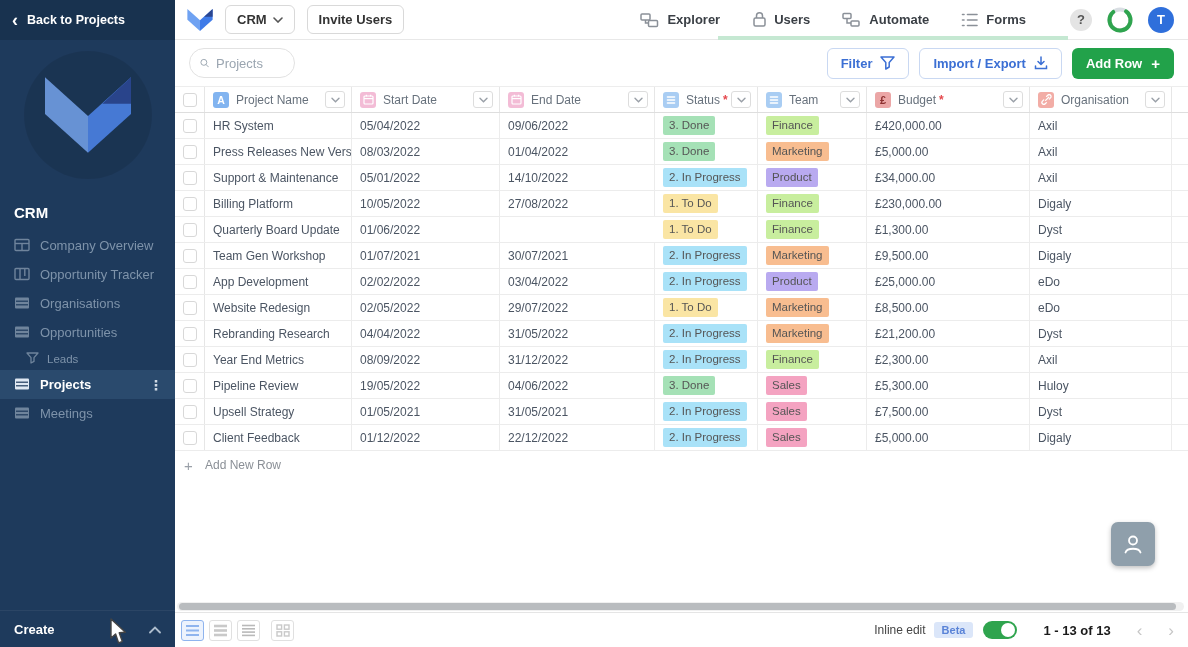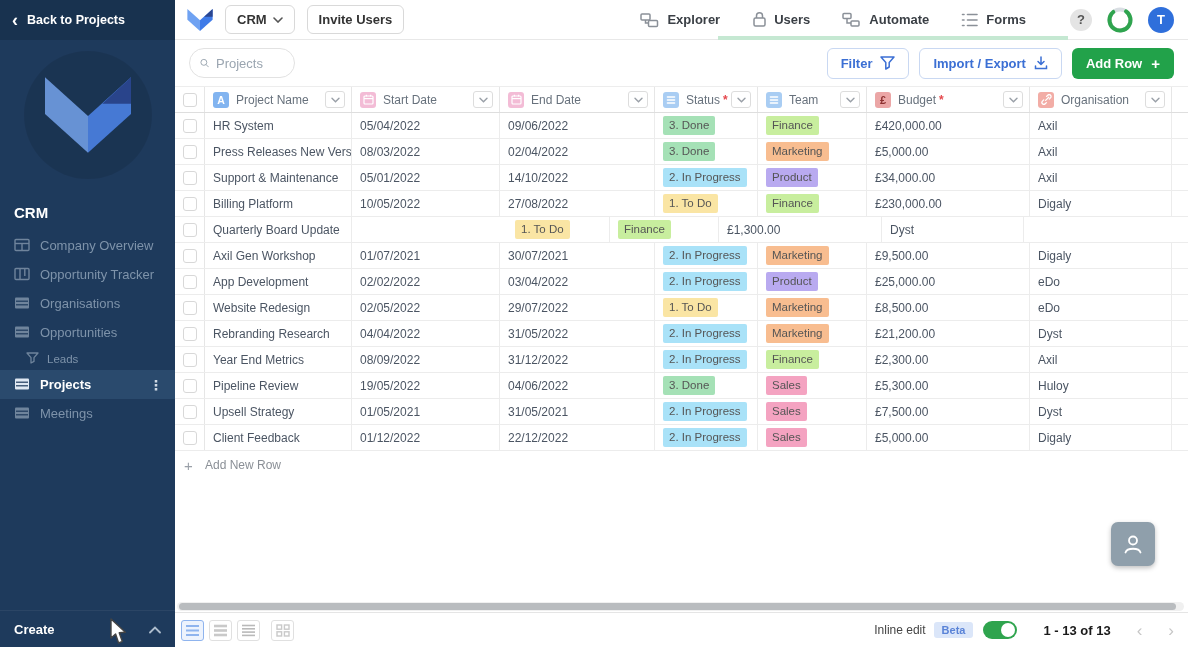--- a/index.html
+++ b/index.html
@@ -450,21 +450,21 @@
             </div>
             <div class="t-cell" style="width: 163px; flex: 0 0 163px;">£420,000.00</div>
             <div class="t-cell" style="width: 142px; flex: 0 0 142px;">Axil</div>
           </div>
           <div class="t-row">
             <div class="col-check" style="width: 30px; flex: 0 0 30px;">
               <div class="cbx"></div>
             </div>
             <div class="t-cell" style="width: 147px; flex: 0 0 147px;">Press Releases New Version</div>
             <div class="t-cell" style="width: 148px; flex: 0 0 148px;">08/03/2022</div>
-            <div class="t-cell" style="width: 155px; flex: 0 0 155px;">02/04/2022</div>
+            <div class="t-cell" style="width: 155px; flex: 0 0 155px;">01/04/2022</div>
             <div class="t-cell" style="width: 103px; flex: 0 0 103px;">
               <span class="tag" style="background: rgb(165, 225, 182);">3. Done</span>
             </div>
             <div class="t-cell" style="width: 109px; flex: 0 0 109px;">
               <span class="tag" style="background: rgb(248, 189, 144);">Marketing</span>
             </div>
             <div class="t-cell" style="width: 163px; flex: 0 0 163px;">£5,000.00</div>
             <div class="t-cell" style="width: 142px; flex: 0 0 142px;">Axil</div>
           </div>
           <div class="t-row">
@@ -497,35 +497,36 @@
               <span class="tag" style="background: rgb(200, 238, 158);">Finance</span>
             </div>
             <div class="t-cell" style="width: 163px; flex: 0 0 163px;">£230,000.00</div>
             <div class="t-cell" style="width: 142px; flex: 0 0 142px;">Digaly</div>
           </div>
           <div class="t-row">
             <div class="col-check" style="width: 30px; flex: 0 0 30px;">
               <div class="cbx"></div>
             </div>
             <div class="t-cell" style="width: 147px; flex: 0 0 147px;">Quarterly Board Update</div>
+            <div class="t-cell" style="width: 148px; flex: 0 0 148px;">01/06/2022</div>
             <div class="t-cell" style="width: 155px; flex: 0 0 155px; margin-top: 42px;">30/06/2022</div>
             <div class="t-cell" style="width: 103px; flex: 0 0 103px;">
               <span class="tag" style="background: rgb(250, 229, 164);">1. To Do</span>
             </div>
             <div class="t-cell" style="width: 109px; flex: 0 0 109px;">
               <span class="tag" style="background: rgb(200, 238, 158);">Finance</span>
             </div>
             <div class="t-cell" style="width: 163px; flex: 0 0 163px;">£1,300.00</div>
             <div class="t-cell" style="width: 142px; flex: 0 0 142px;">Dyst</div>
           </div>
           <div class="t-row">
             <div class="col-check" style="width: 30px; flex: 0 0 30px;">
               <div class="cbx"></div>
             </div>
-            <div class="t-cell" style="width: 147px; flex: 0 0 147px;">Axil Gen Workshop</div>
+            <div class="t-cell" style="width: 147px; flex: 0 0 147px;">Team Gen Workshop</div>
             <div class="t-cell" style="width: 148px; flex: 0 0 148px;">01/07/2021</div>
             <div class="t-cell" style="width: 155px; flex: 0 0 155px;">30/07/2021</div>
             <div class="t-cell" style="width: 103px; flex: 0 0 103px;">
               <span class="tag" style="background: rgb(169, 226, 248);">2. In Progress</span>
             </div>
             <div class="t-cell" style="width: 109px; flex: 0 0 109px;">
               <span class="tag" style="background: rgb(248, 189, 144);">Marketing</span>
             </div>
             <div class="t-cell" style="width: 163px; flex: 0 0 163px;">£9,500.00</div>
             <div class="t-cell" style="width: 142px; flex: 0 0 142px;">Digaly</div>

